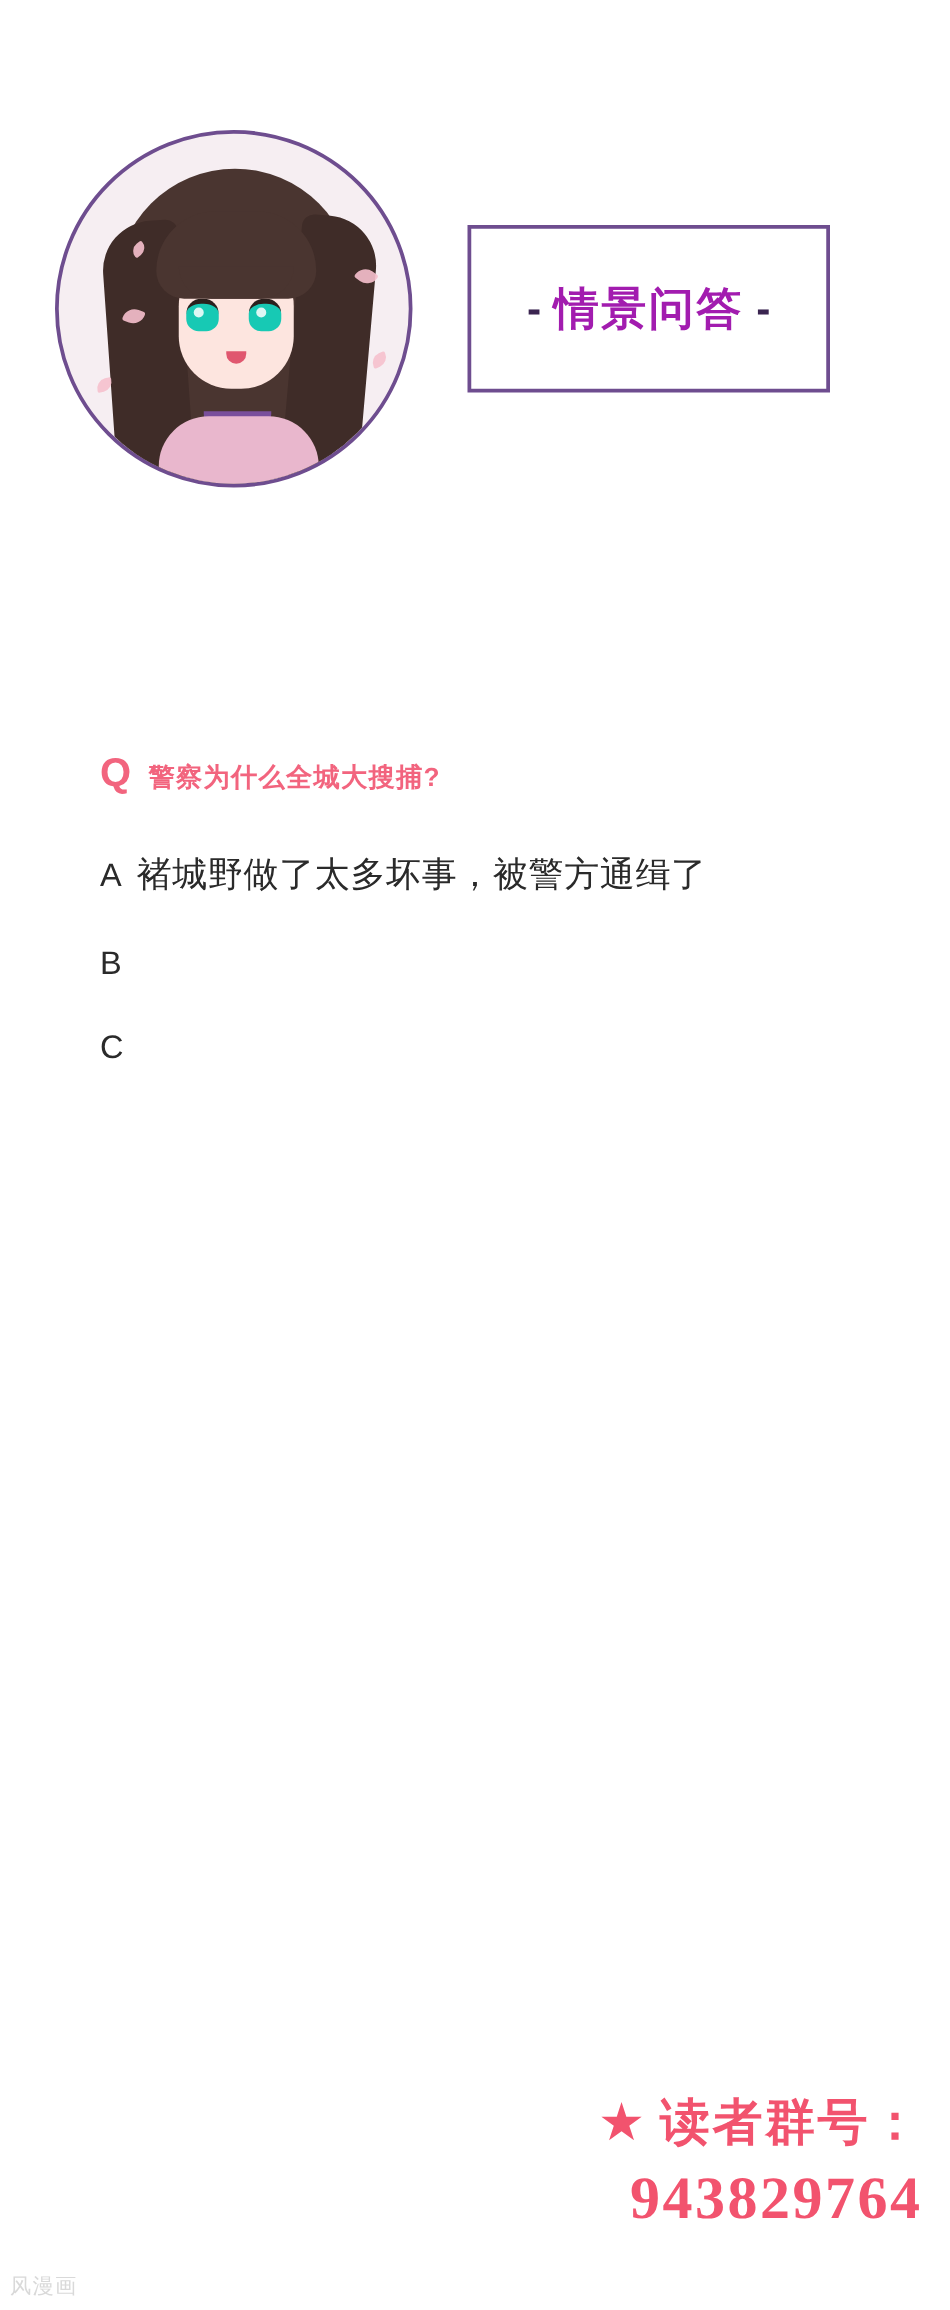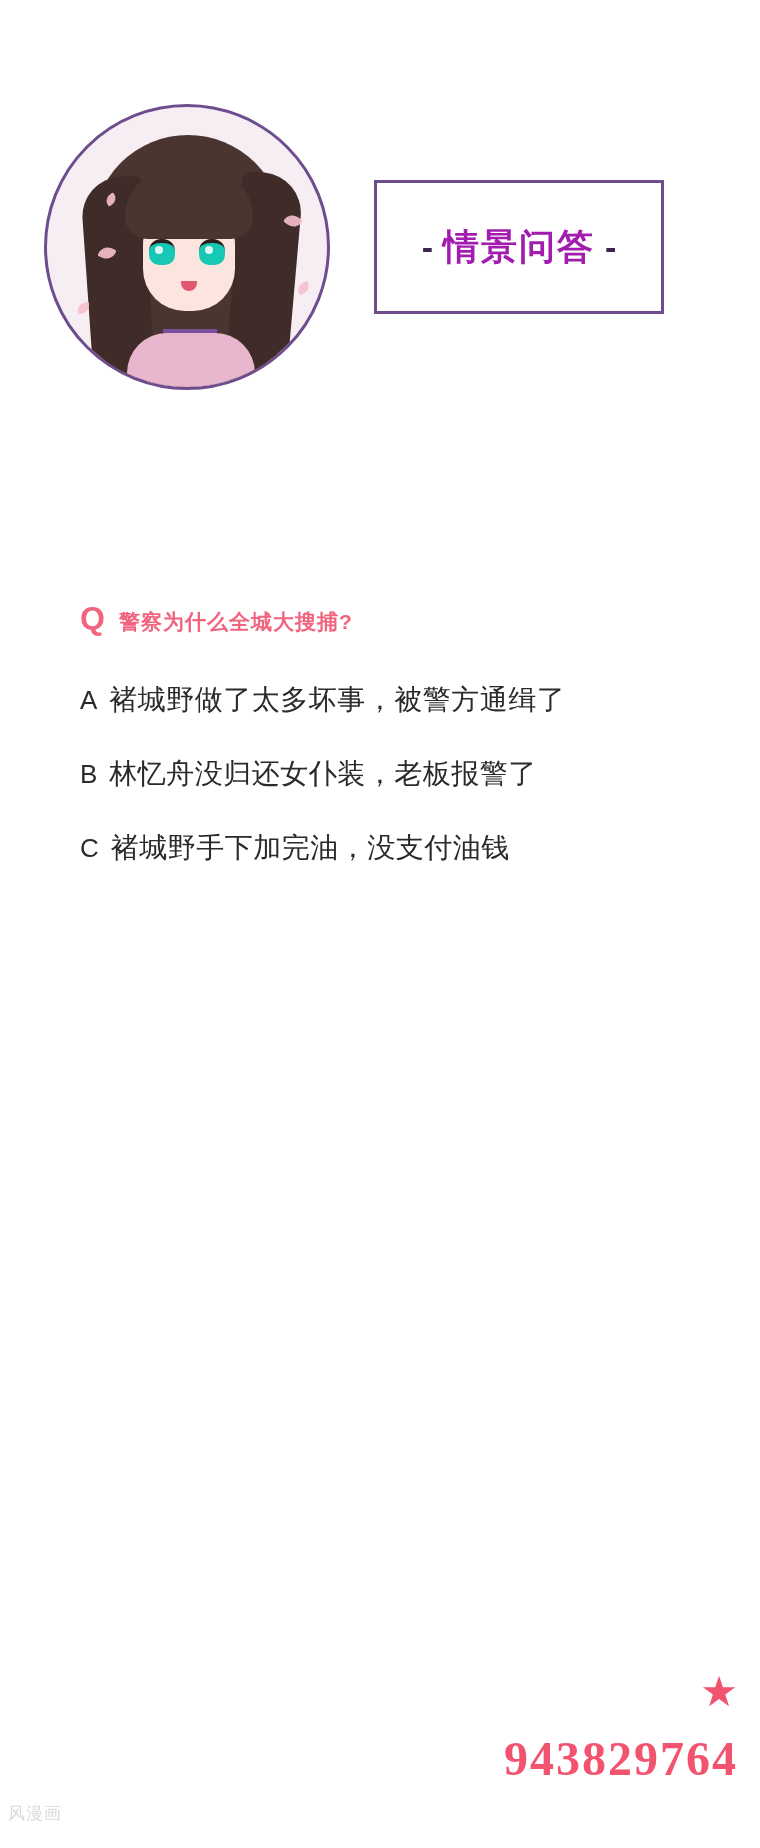--- a/index.html
+++ b/index.html
@@ -255,28 +255,28 @@
     font-weight: bold;
     color: #f2536e;
     letter-spacing: 2px;
   }
   .footer-number {
     font-family: "Liberation Serif", serif;
     font-size: 48px;
     font-weight: bold;
     color: #f2536e;
     letter-spacing: 2px;
-    margin-top: 18px;
+    margin-top: 6px;
   }
 
   
   .watermark {
     position: absolute;
     left: 8px;
-    bottom: 23px;
+    bottom: 8px;
     font-size: 17px;
     color: #d9d9d9;
     letter-spacing: 1px;
     font-family: "Liberation Sans", sans-serif;
   }
 </style>
 </head>
 <body>
 
 <div class="header">
@@ -316,30 +316,29 @@
     <span class="q-text">警察为什么全城大搜捕?</span>
   </div>
 
   <div class="option">
     <span class="opt-key">A</span>
     <span class="opt-text">褚城野做了太多坏事，被警方通缉了</span>
   </div>
 
   <div class="option">
     <span class="opt-key">B</span>
-    <span class="opt-text">林忆舟没归还女仆装，老板报警了</span>
   </div>
 
   <div class="option">
     <span class="opt-key">C</span>
-    <span class="opt-text">褚城野手下加完油，没支付油钱</span>
   </div>
 
 </div>
 
 <div class="footer">
   <div class="footer-line1">
     <span class="star">★</span>
+    <span class="footer-label">读者群号：</span>
   </div>
   <div class="footer-number">943829764</div>
 </div>
 
 <div class="watermark">风漫画</div>
 
 </body></html>

